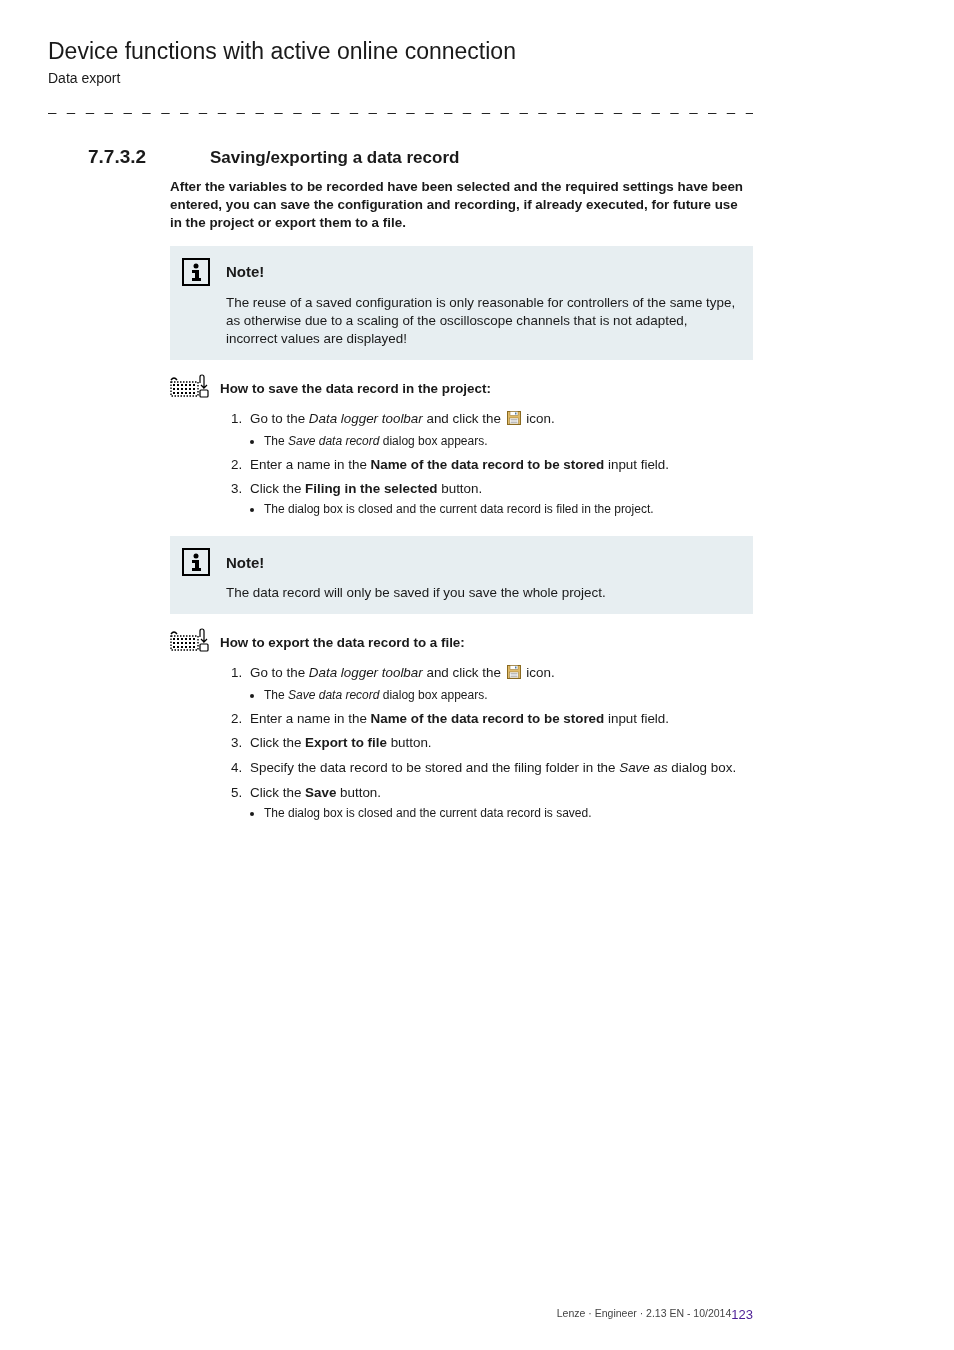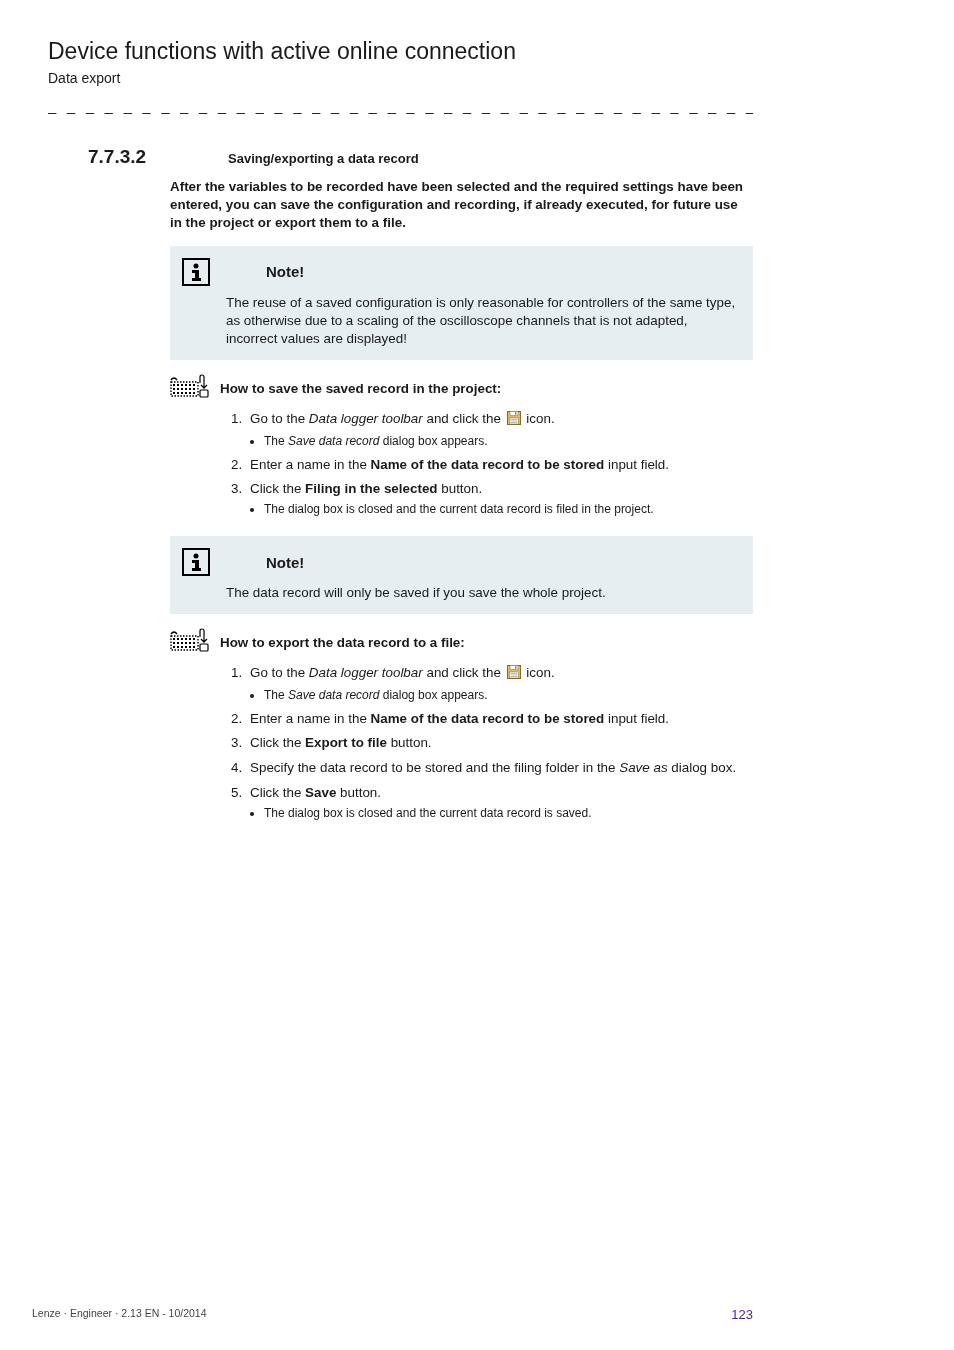--- a/index.html
+++ b/index.html
@@ -43,22 +43,21 @@
     margin-bottom: 10px;
   }
   .section-num {
     width: 122px;
     font-weight: 700;
     font-size: 19px;
     margin-left: 40px;
   }
   .section-title {
     font-weight: 700;
-    font-size: 13px;
-    margin-left: 18px;
+    font-size: 17px;
   }
   .content {
     margin-left: 122px;
   }
   .para {
     font-size: 13.4px;
     line-height: 1.35;
     margin: 0 0 14px 0;
     font-weight: bold;
   }
@@ -80,21 +79,20 @@
     box-sizing: border-box;
     display: flex;
     align-items: center;
     justify-content: center;
     flex-shrink: 0;
   }
   .note-icon svg { display:block; }
   .note-title {
     font-weight: 700;
     font-size: 15px;
-    margin-left: 40px;
   }
   .note-body {
     font-size: 13.4px;
     line-height: 1.35;
     margin-left: 44px;
   }
   .howto-row {
     display: flex;
     align-items: center;
     gap: 8px;
@@ -131,21 +129,21 @@
     display: inline-block;
     vertical-align: -2px;
     margin: 0 2px;
   }
   .footer {
     position: absolute;
     bottom: 28px;
     left: 32px;
     right: 48px;
     display: flex;
-    justify-content: space-between;
+    justify-content: flex-end;
     font-size: 10.5px;
     color: #444;
   }
   .footer .pagenum { font-size: 13px; color:#4c1d95; }
 </style>
 </head>
 <body>
 
 <div class="page">
   <h1 class="chapter-title">Device functions with active online connection</h1>
@@ -195,21 +193,21 @@
           <rect x="3" y="18" width="2" height="2" fill="#000"></rect>
             <rect x="7" y="18" width="2" height="2" fill="#000"></rect>
             <rect x="11" y="18" width="2" height="2" fill="#000"></rect>
             <rect x="15" y="18" width="2" height="2" fill="#000"></rect>
             <rect x="19" y="18" width="2" height="2" fill="#000"></rect>
             <rect x="23" y="18" width="2" height="2" fill="#000"></rect>
           <path d="M30 9 L30 3 Q30 1 32 1 Q34 1 34 3 L34 14 L37 11 M34 14 L31 11" stroke="#000" stroke-width="1.2" fill="none"></path>
           <rect x="30" y="16" width="8" height="7" stroke="#000" stroke-width="1.2" fill="none" rx="1"></rect>
         </svg>
       </span>
-      <span class="howto-title">How to save the saved record in the project:</span>
+      <span class="howto-title">How to save the data record in the project:</span>
     </div>
 
     <ol class="steps">
       <li>
         <span>Go to the </span><span class="italic">Data logger toolbar</span><span> and click the </span>
         <span class="save-icon">
           <svg width="14" height="14" viewBox="0 0 14 14">
             <rect x="0.5" y="0.5" width="13" height="13" fill="#e0bb68" stroke="#8a6a20"></rect>
             <rect x="3" y="0.5" width="8" height="4" fill="#fff" stroke="#8a6a20" stroke-width="0.5"></rect>
             <rect x="8" y="1.5" width="1.5" height="2" fill="#4a7aa8"></rect>

